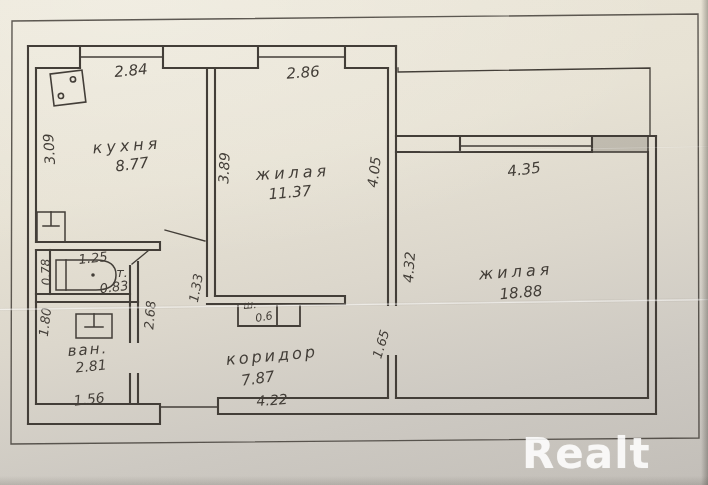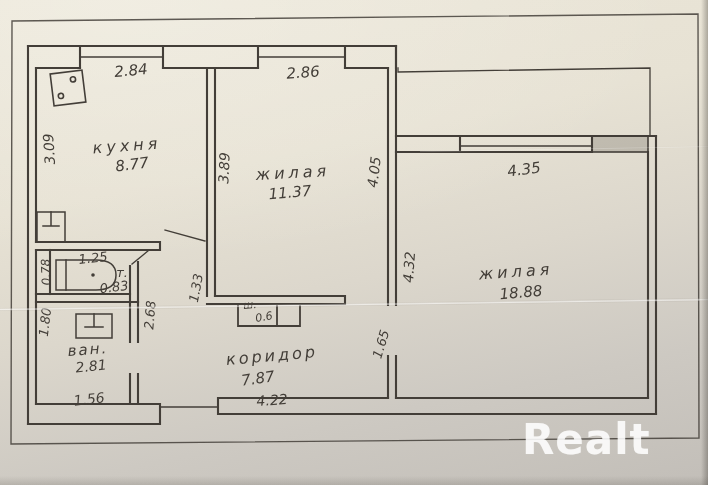--- a/index.html
+++ b/index.html
@@ -16,21 +16,21 @@
   .crease2{position:absolute;left:420px;right:-12px;top:148px;height:2px;opacity:.45;pointer-events:none;
     background:linear-gradient(to bottom, rgba(110,102,90,0.08), rgba(255,255,255,0.45) 55%, rgba(110,102,90,0.10));
     transform:rotate(-1deg);}
   .edge-right{position:absolute;right:0;top:0;bottom:0;width:7px;pointer-events:none;
     background:linear-gradient(to left, rgba(58,54,48,0.35), rgba(58,54,48,0));}
   .edge-bottom{position:absolute;left:0;right:0;bottom:0;height:9px;pointer-events:none;
     background:linear-gradient(to top, rgba(58,54,48,0.16), rgba(58,54,48,0));}
   svg.plan{position:absolute;left:0;top:0;}
   .lbl{position:absolute;white-space:nowrap;color:var(--ink,#433e38);
     font-style:italic;font-family:"DejaVu Sans",sans-serif;line-height:1;}
-  .wm{position:absolute;left:522px;top:419px;
+  .wm{position:absolute;left:522px;top:433px;
     font-family:"DejaVu Sans",sans-serif;font-weight:800;font-size:42px;line-height:1;
     color:var(--wmcolor,rgba(255,255,255,0.80));letter-spacing:1px;
     text-shadow:0 0 1px rgba(255,255,255,0.35);}
 </style>
 </head>
 <body>
 
 <div class="paper">
 
   <svg class="plan" width="708" height="485" viewBox="0 0 708 485">

